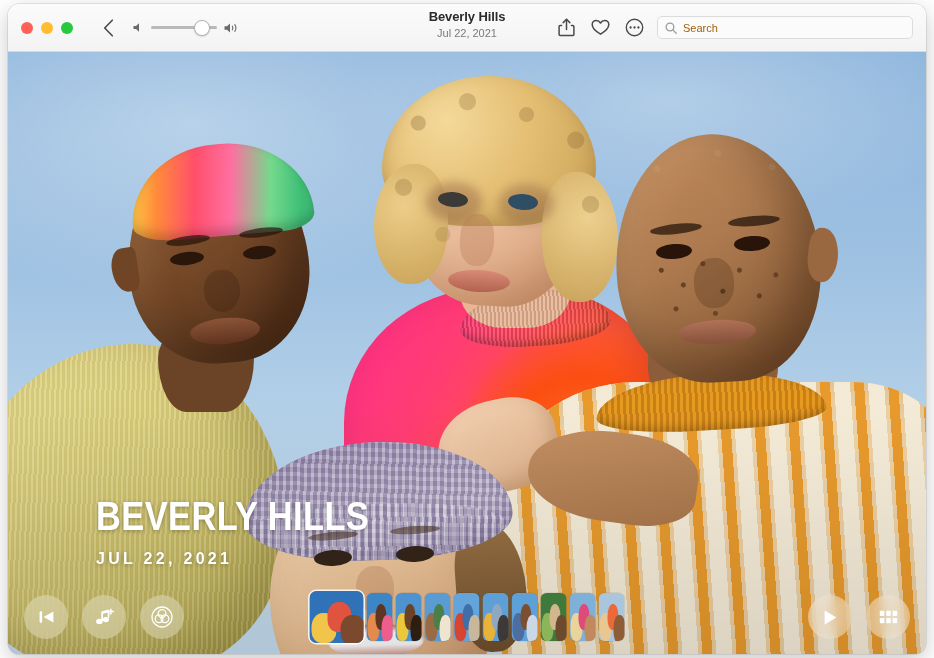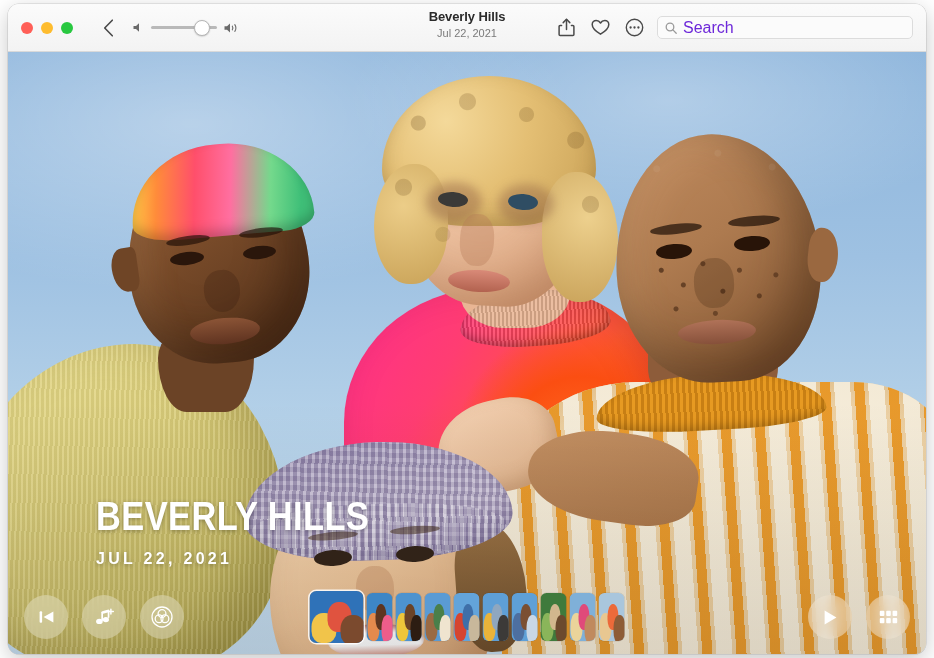--- a/index.html
+++ b/index.html
@@ -133,22 +133,22 @@
     background: #fbfbfb;
     border: 0.8px solid #dcdcdc;
     display: flex;
     align-items: center;
     padding: 0 7px;
     gap: 6px;
     margin-left: 6px;
     box-sizing: border-box;
   }
   .search-placeholder {
-    font-size: 16px;
-    color: #6d28d9;
+    font-size: 11px;
+    color: #a16207;
   }
 
   
   #stage {
     position: relative;
     flex: 1 1 auto;
     overflow: hidden;
     background: #8fb6dd;
   }
 

